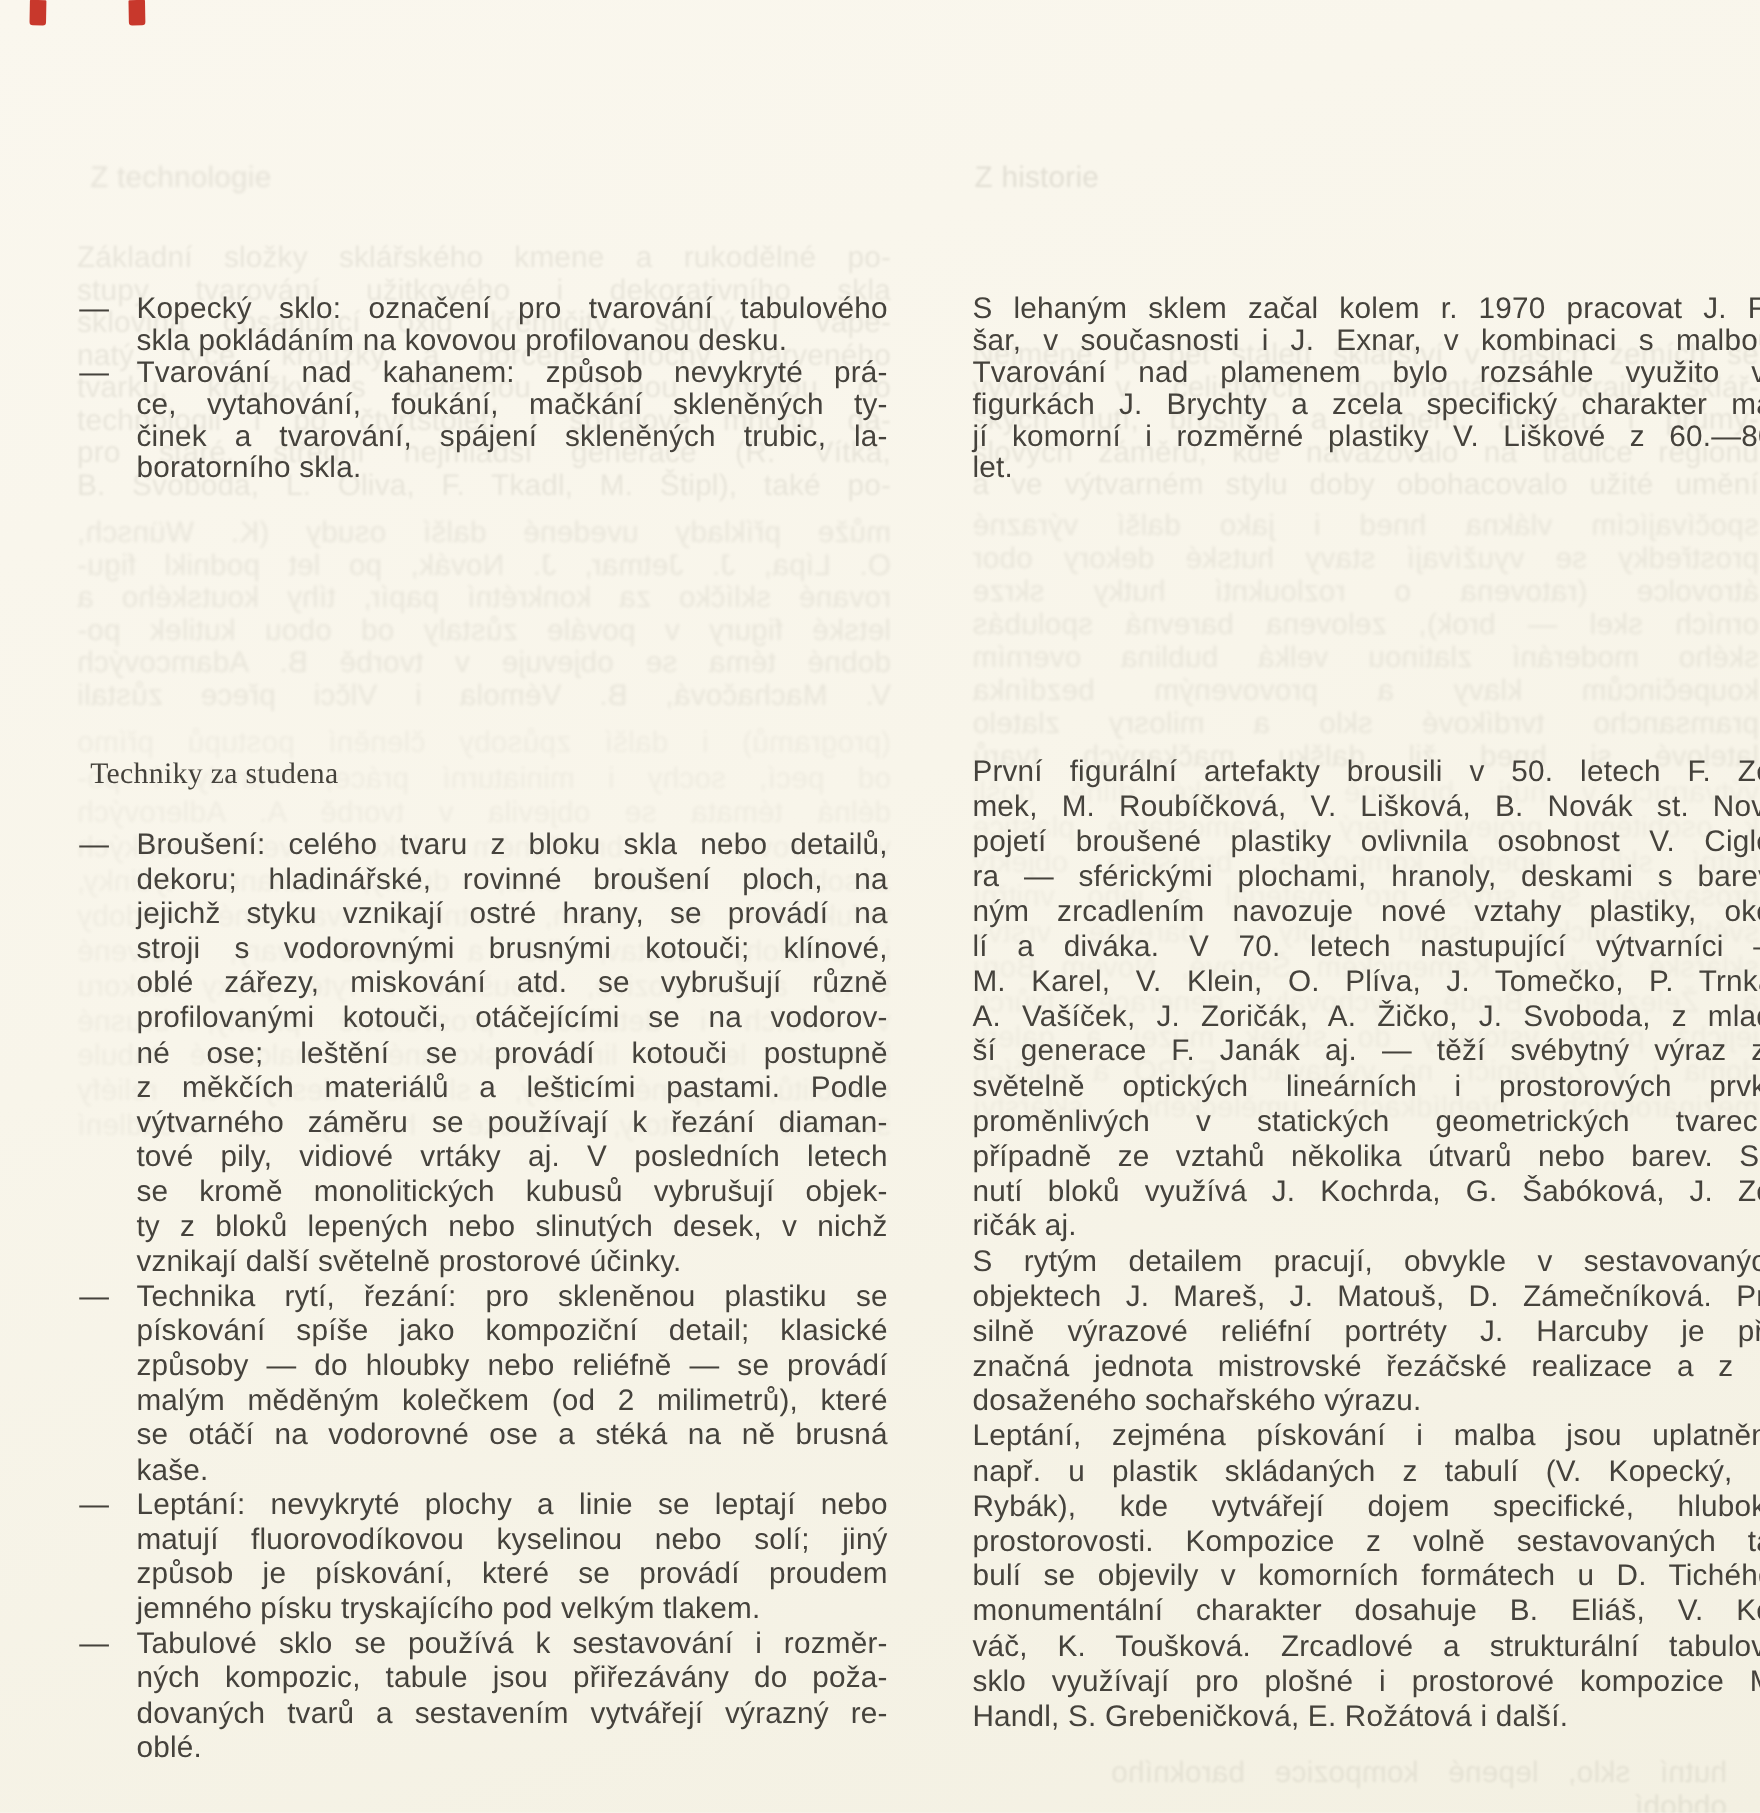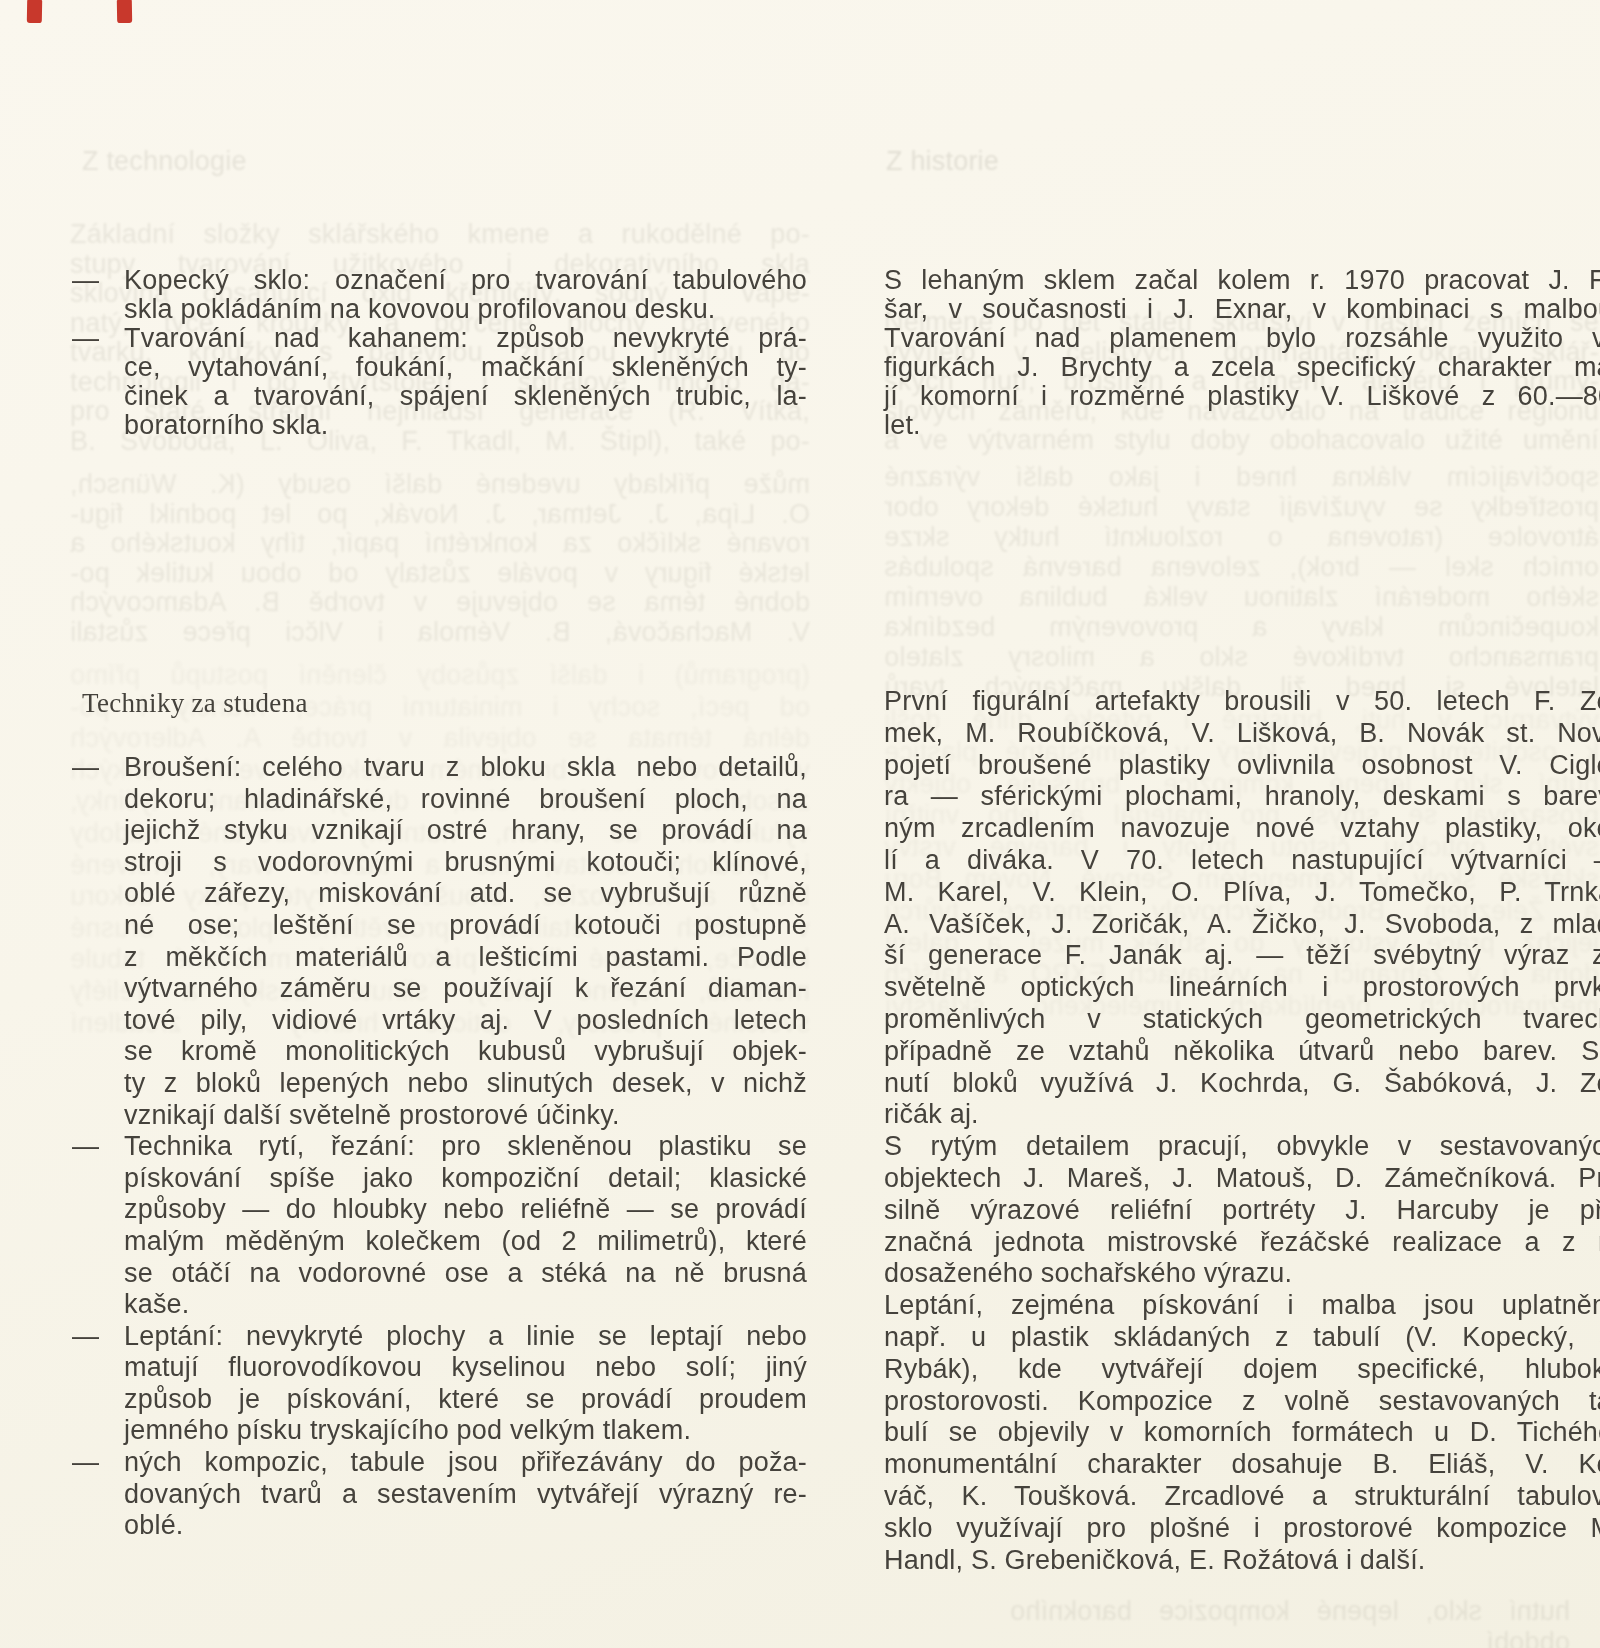--- a/index.html
+++ b/index.html
@@ -159,20 +159,21 @@
 <div id="left-tech" class="textcol">
   <div class="item">
     <span class="dash">—</span>
     <div>
 
     <div class="line">Broušení: celého tvaru z bloku skla nebo detailů,</div>
         <div class="line">dekoru; hladinářské, rovinné broušení ploch, na</div>
         <div class="line">jejichž styku vznikají ostré hrany, se provádí na</div>
         <div class="line">stroji s vodorovnými brusnými kotouči; klínové,</div>
         <div class="line">oblé zářezy, miskování atd. se vybrušují různě</div>
+        <div class="line">profilovanými kotouči, otáčejícími se na vodorov-</div>
         <div class="line">né ose; leštění se provádí kotouči postupně</div>
         <div class="line">z měkčích materiálů a lešticími pastami. Podle</div>
         <div class="line">výtvarného záměru se používají k řezání diaman-</div>
         <div class="line">tové pily, vidiové vrtáky aj. V posledních letech</div>
         <div class="line">se kromě monolitických kubusů vybrušují objek-</div>
         <div class="line">ty z bloků lepených nebo slinutých desek, v nichž</div>
         <div class="line">vznikají další světelně prostorové účinky.</div>
       </div>
   </div>
   <div class="item">
@@ -194,20 +195,21 @@
     <div class="line">Leptání: nevykryté plochy a linie se leptají nebo</div>
         <div class="line">matují fluorovodíkovou kyselinou nebo solí; jiný</div>
         <div class="line">způsob je pískování, které se provádí proudem</div>
         <div class="line">jemného písku tryskajícího pod velkým tlakem.</div>
       </div>
   </div>
   <div class="item">
     <span class="dash">—</span>
     <div>
 
+    <div class="line">Tabulové sklo se používá k sestavování i rozměr-</div>
         <div class="line">ných kompozic, tabule jsou přiřezávány do poža-</div>
         <div class="line">dovaných tvarů a sestavením vytvářejí výrazný re-</div>
         <div class="line">oblé.</div>
       </div>
   </div>
 </div>
 
 <div id="right-col-top" class="textcol">
   <div class="para">
 

